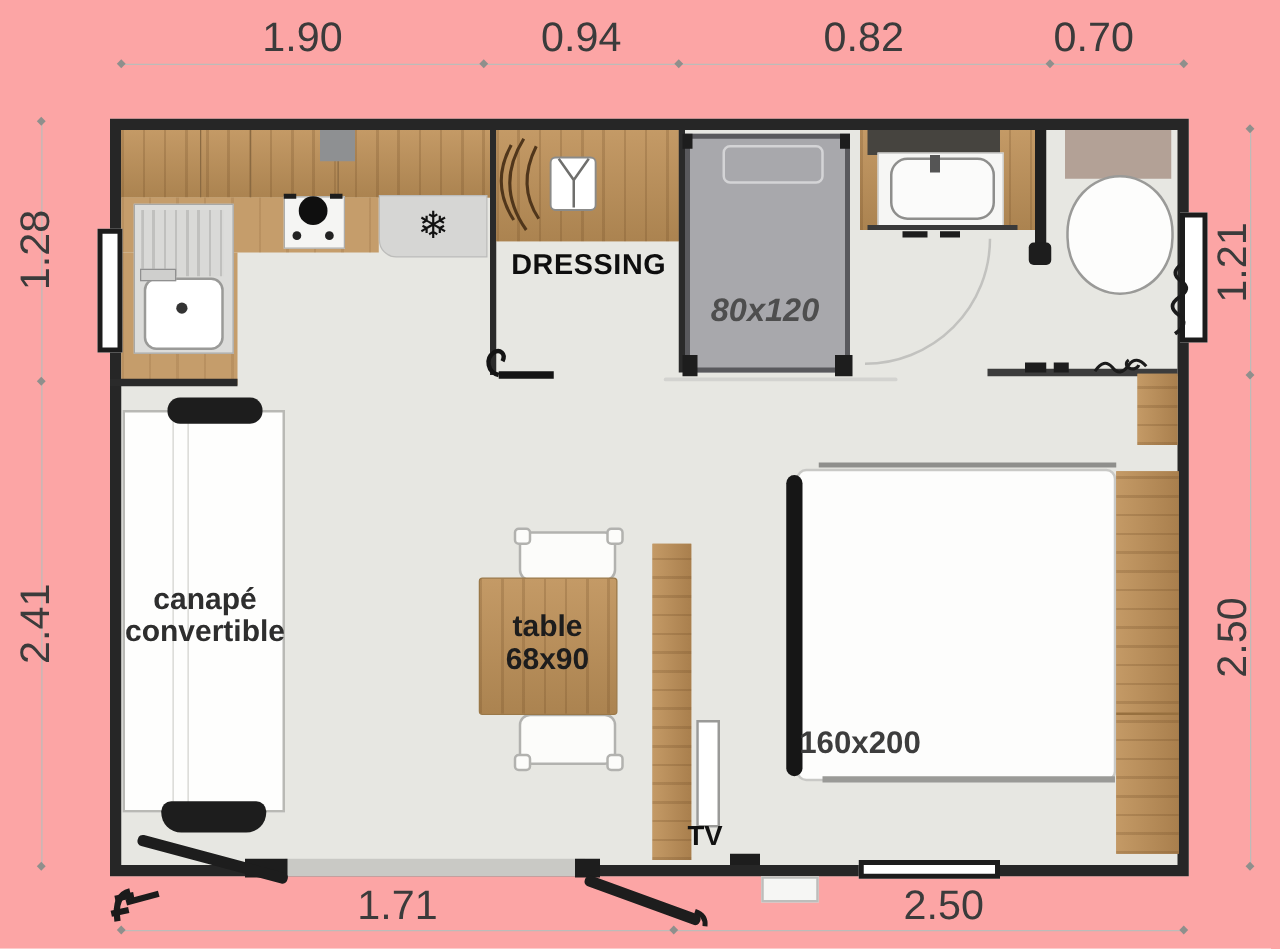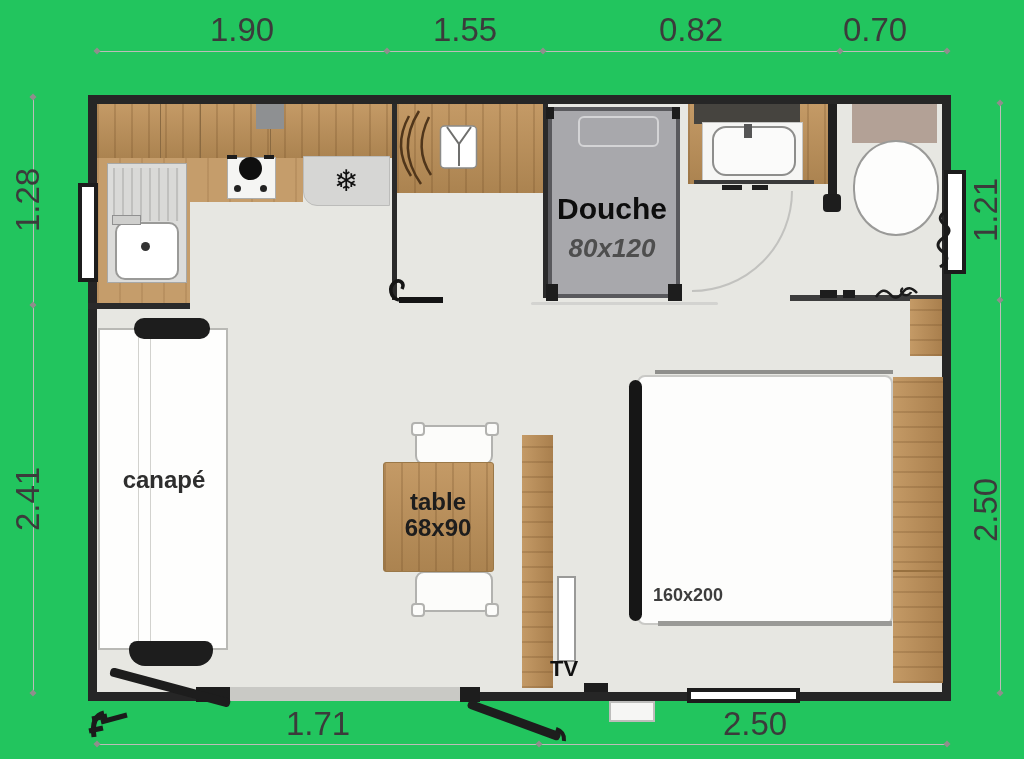--- a/index.html
+++ b/index.html
@@ -1,16 +1,16 @@
 <!DOCTYPE html>
 <html><head>
 <meta charset="utf-8">
 <style>
   html,body{margin:0;padding:0;background:#fff;}
-  #plan{position:relative;width:1024px;height:759px;background:#22c55e;overflow:hidden;
+  #plan{position:relative;width:1024px;height:759px;background:#fca5a5;overflow:hidden;
         font-family:"Liberation Sans",sans-serif;}
   .abs{position:absolute;}
   
   .outer{border:9px solid #262626;background:#e7e7e2;}
   
   .wood{background-color:#b9905c;
     background-image:repeating-linear-gradient(90deg,rgba(104,69,32,.22) 0 2px,rgba(0,0,0,0) 2px 17px),
     linear-gradient(180deg,#c49a66,#ab8350);}
   .woodv{background-color:#b9905c;
     background-image:repeating-linear-gradient(0deg,rgba(104,69,32,.22) 0 2px,rgba(0,0,0,0) 2px 15px),
@@ -22,21 +22,21 @@
   .tick{width:5px;height:5px;background:#8f8f8c;transform:translate(-50%,-50%) rotate(45deg);}
   .dim{transform:translate(-50%,-50%);font-size:33px;font-weight:500;color:#3b3b3b;white-space:nowrap;}
   .dim.v{transform:translate(-50%,-50%) rotate(-90deg);}
   
   .lbl{white-space:nowrap;transform:translate(-50%,-50%);}
   .lbl-dressing{font-size:23px;font-weight:800;letter-spacing:.5px;color:#0e0e0e;}
   .lbl-douche{font-size:30px;font-weight:800;color:#0d0d0d;}
   .lbl-douche-size{font-size:26px;font-weight:600;color:#4e4e4e;}
   .lbl-sofa{font-size:24px;font-weight:600;color:#2e2e2e;}
   .lbl-table{font-size:24px;font-weight:600;color:#1d1d1d;}
-  .lbl-bed{font-size:18px;font-weight:600;color:#3d3d3d;}
+  .lbl-bed{font-size:25px;font-weight:600;color:#3d3d3d;}
   .lbl-tv{font-size:22px;font-weight:700;color:#111;}
   .snow{font-family:"DejaVu Sans",sans-serif;font-size:30px;color:#111;line-height:1;}
   .dark{background:#1d1d1d;}
   svg.overlay{position:absolute;left:0;top:0;pointer-events:none;}
 </style>
 </head>
 <body>
 
 <div id="plan">
 
@@ -54,21 +54,21 @@
   <div class="abs tick" style="left:539px;top:744px;"></div>
   <div class="abs tick" style="left:947px;top:744px;"></div>
   <div class="abs tick" style="left:33px;top:97px;"></div>
   <div class="abs tick" style="left:33px;top:305px;"></div>
   <div class="abs tick" style="left:33px;top:693px;"></div>
   <div class="abs tick" style="left:1000px;top:103px;"></div>
   <div class="abs tick" style="left:1000px;top:300px;"></div>
   <div class="abs tick" style="left:1000px;top:693px;"></div>
 
   <div class="abs dim" style="left:242px;top:30px;">1.90</div>
-  <div class="abs dim" style="left:465px;top:30px;">1.55</div>
+  <div class="abs dim" style="left:465px;top:30px;">0.94</div>
   <div class="abs dim" style="left:691px;top:30px;">0.82</div>
   <div class="abs dim" style="left:875px;top:30px;">0.70</div>
   <div class="abs dim v" style="left:28px;top:200px;">1.28</div>
   <div class="abs dim v" style="left:28px;top:499px;">2.41</div>
   <div class="abs dim v" style="left:986px;top:210px;">1.21</div>
   <div class="abs dim v" style="left:986px;top:510px;">2.50</div>
   <div class="abs dim" style="left:318px;top:724px;">1.71</div>
   <div class="abs dim" style="left:755px;top:724px;">2.50</div>
 
   <div class="abs outer" style="left:88px;top:95px;width:845px;height:588px;"></div>
@@ -94,30 +94,30 @@
   <div class="abs" style="left:260px;top:185px;width:7px;height:7px;background:#222;border-radius:50%;"></div>
   <div class="abs dark" style="left:227px;top:155px;width:10px;height:4px;"></div>
   <div class="abs dark" style="left:264px;top:155px;width:10px;height:4px;"></div>
 
   <div class="abs" style="left:303px;top:156px;width:85px;height:48px;background:#d6d6d4;border:1px solid #bcbcba;border-radius:0 0 0 14px;display:flex;align-items:center;justify-content:center;">
     <span class="snow">❄</span>
   </div>
 
   <div class="abs" style="left:392px;top:104px;width:5px;height:196px;background:#2a2a2a;"></div>
   <div class="abs wood" style="left:397px;top:104px;width:146px;height:89px;"></div>
+  <div class="abs lbl lbl-dressing" style="left:471px;top:212px;">DRESSING</div>
 
   <div class="abs" style="left:543px;top:104px;width:5px;height:194px;background:#2a2a2a;"></div>
   <div class="abs" style="left:548px;top:107px;width:132px;height:191px;background:#a8a8ac;border:4px solid #59595d;box-sizing:border-box;"></div>
   <div class="abs" style="left:578px;top:116px;width:77px;height:27px;border:2px solid #d4d4d6;border-radius:6px;"></div>
   <div class="abs dark" style="left:546px;top:107px;width:8px;height:12px;"></div>
   <div class="abs dark" style="left:672px;top:107px;width:8px;height:12px;"></div>
   <div class="abs dark" style="left:546px;top:284px;width:12px;height:17px;"></div>
   <div class="abs dark" style="left:668px;top:284px;width:14px;height:17px;"></div>
   <div class="abs" style="left:531px;top:302px;width:187px;height:3px;background:#d3d3d0;border-radius:3px;"></div>
-  <div class="abs lbl lbl-douche" style="left:612px;top:209px;">Douche</div>
   <div class="abs lbl lbl-douche-size" style="left:612px;top:248px;font-style:italic;">80x120</div>
 
   <div class="abs wood" style="left:688px;top:104px;width:140px;height:80px;"></div>
   <div class="abs" style="left:694px;top:104px;width:106px;height:20px;background:#46443f;"></div>
   <div class="abs" style="left:702px;top:122px;width:99px;height:58px;background:#f6f6f4;border:1px solid #c6c6c4;"></div>
   <div class="abs" style="left:712px;top:126px;width:80px;height:46px;background:#fbfbfa;border:2px solid #8e8e8c;border-radius:14px;"></div>
   <div class="abs" style="left:744px;top:124px;width:8px;height:14px;background:#555;"></div>
   <div class="abs" style="left:694px;top:180px;width:120px;height:4px;background:#3a3a3a;"></div>
   <div class="abs dark" style="left:722px;top:185px;width:20px;height:5px;"></div>
   <div class="abs dark" style="left:752px;top:185px;width:16px;height:5px;"></div>
@@ -147,20 +147,21 @@
   <div class="abs woodv" style="left:910px;top:299px;width:32px;height:57px;"></div>
   <div class="abs lbl lbl-bed" style="left:688px;top:595px;">160x200</div>
   <div class="abs" style="left:609px;top:701px;width:46px;height:21px;background:#f6f6f4;border:2px solid #bdbdbb;box-sizing:border-box;"></div>
 
   <div class="abs" style="left:98px;top:328px;width:130px;height:322px;background:#fefefd;border:2px solid #b9b9b5;box-sizing:border-box;"></div>
   <div class="abs" style="left:138px;top:330px;width:1px;height:318px;background:#d2d2ce;"></div>
   <div class="abs" style="left:150px;top:330px;width:1px;height:318px;background:#d2d2ce;"></div>
   <div class="abs dark" style="left:134px;top:318px;width:76px;height:21px;border-radius:10px;"></div>
   <div class="abs dark" style="left:129px;top:641px;width:84px;height:25px;border-radius:8px 8px 16px 16px;"></div>
   <div class="abs lbl lbl-sofa" style="left:164px;top:480px;">canapé</div>
+  <div class="abs lbl lbl-sofa" style="left:164px;top:506px;">convertible</div>
 
   <div class="abs" style="left:415px;top:425px;width:78px;height:40px;background:#fcfcfa;border:2px solid #b2b2af;border-radius:9px;box-sizing:border-box;"></div>
   <div class="abs" style="left:411px;top:422px;width:10px;height:10px;background:#fcfcfa;border:2px solid #b2b2af;border-radius:4px;"></div>
   <div class="abs" style="left:485px;top:422px;width:10px;height:10px;background:#fcfcfa;border:2px solid #b2b2af;border-radius:4px;"></div>
   <div class="abs" style="left:415px;top:571px;width:78px;height:41px;background:#fcfcfa;border:2px solid #b2b2af;border-radius:9px;box-sizing:border-box;"></div>
   <div class="abs" style="left:411px;top:603px;width:10px;height:10px;background:#fcfcfa;border:2px solid #b2b2af;border-radius:4px;"></div>
   <div class="abs" style="left:485px;top:603px;width:10px;height:10px;background:#fcfcfa;border:2px solid #b2b2af;border-radius:4px;"></div>
   <div class="abs wood" style="left:383px;top:462px;width:111px;height:110px;border:1px solid #9a7848;border-radius:3px;box-sizing:border-box;"></div>
   <div class="abs lbl lbl-table" style="left:438px;top:502px;">table</div>
   <div class="abs lbl lbl-table" style="left:438px;top:528px;">68x90</div>

